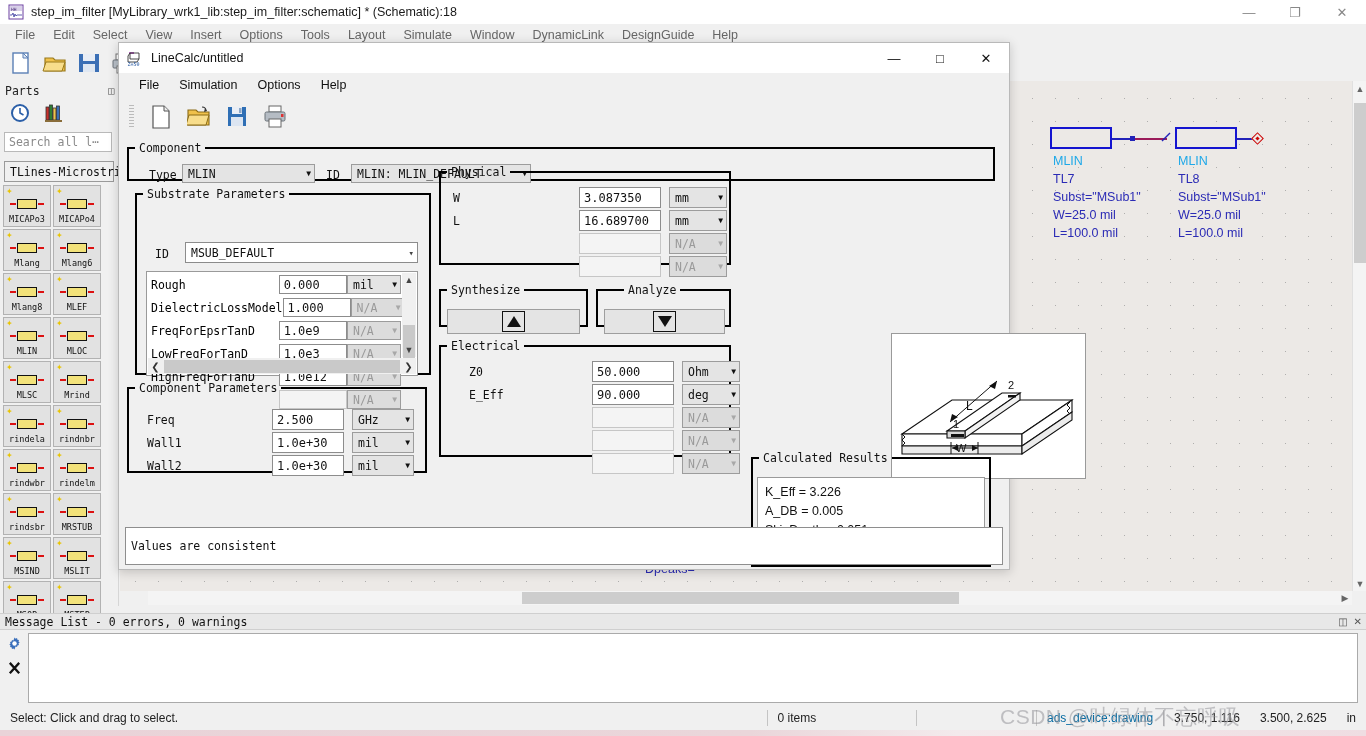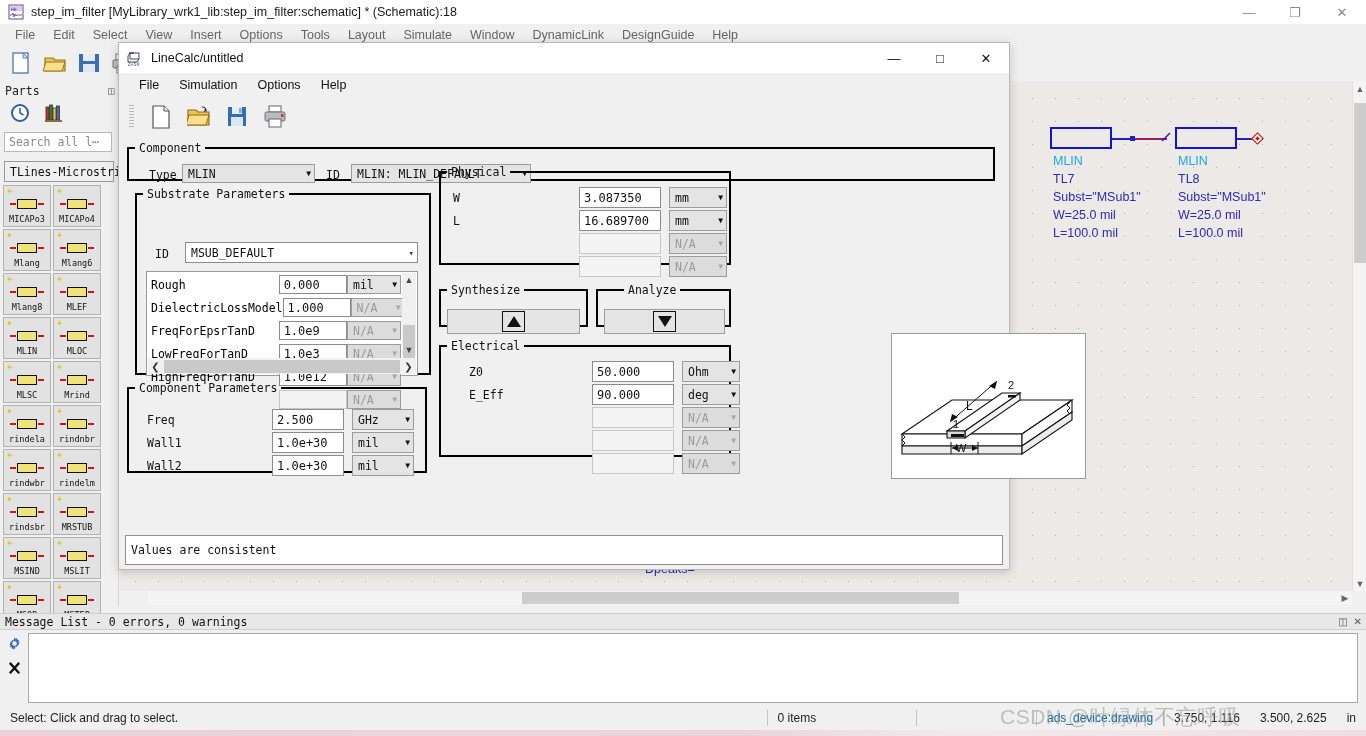--- a/index.html
+++ b/index.html
@@ -242,21 +242,21 @@
   .tri-up { width: 0; height: 0; border-left: 7px solid transparent; border-right: 7px solid transparent; border-bottom: 11px solid #111; }
   .tri-dn { width: 0; height: 0; border-left: 7px solid transparent; border-right: 7px solid transparent; border-top: 11px solid #111; }
 
   .diagram {
     position: absolute; left: 772px; top: 196px; width: 195px; height: 146px;
     background: #ffffff; border: 1px solid #9a9a9a;
   }
   .results-line { font-size: 12.5px; color: #111; line-height: 19px; }
 
   .lc-status {
-    position: absolute; left: 6px; bottom: 6px; width: 878px; height: 30px;
+    position: absolute; left: 6px; bottom: 6px; width: 878px; height: 38px;
     background: #ffffff; border: 1px solid #8e8e8e;
     display: flex; align-items: center; padding-left: 5px;
     font-family: "DejaVu Sans Mono", monospace; font-size: 11.5px; color: #111;
   }
 
   .watermark {
     position: absolute; left: 1000px; top: 700px; width: 360px; height: 34px;
     font-size: 21px; color: rgba(150,150,155,.55); white-space: nowrap;
     display: flex; align-items: center; pointer-events: none; letter-spacing: .5px;
   }
@@ -971,20 +971,28 @@
         <path d="M59 108 L59 120 M86 108 L86 120" stroke="#111" stroke-width="1"></path>
         <path d="M60 114 L86 114" stroke="#111" stroke-width="1"></path>
         <path d="M60 114 l6 -3 l0 6 z" fill="#111"></path>
         <path d="M86 114 l-6 -3 l0 6 z" fill="#111"></path>
         <text x="64" y="118" font-family="Liberation Sans, sans-serif" font-size="11" fill="#111">W</text>
       </svg>
     </div>
 
     <fieldset class="grp" style="left:632px; top:350px; width:0; height:0; border:none;"></fieldset>
     <div style="position:absolute; left:632px; top:312px; width:240px; height:118px;"></div>
+    <fieldset class="grp" style="left:632px; top:314px; width:240px; height:116px;">
+      <legend>Calculated Results</legend>
+      <div style="position:absolute; left:4px; top:12px; right:4px; bottom:4px; background:#fff; border:1px solid #9a9a9a; padding:5px 0 0 7px;">
+        <div class="results-line">K_Eff = 3.226</div>
+        <div class="results-line">A_DB = 0.005</div>
+        <div class="results-line">SkinDepth = 0.051</div>
+      </div>
+    </fieldset>
 
     <div class="lc-status">
       <span>Values are consistent</span>
     </div>
   </div>
 </div>
 
 </div>
 
 </body></html>

